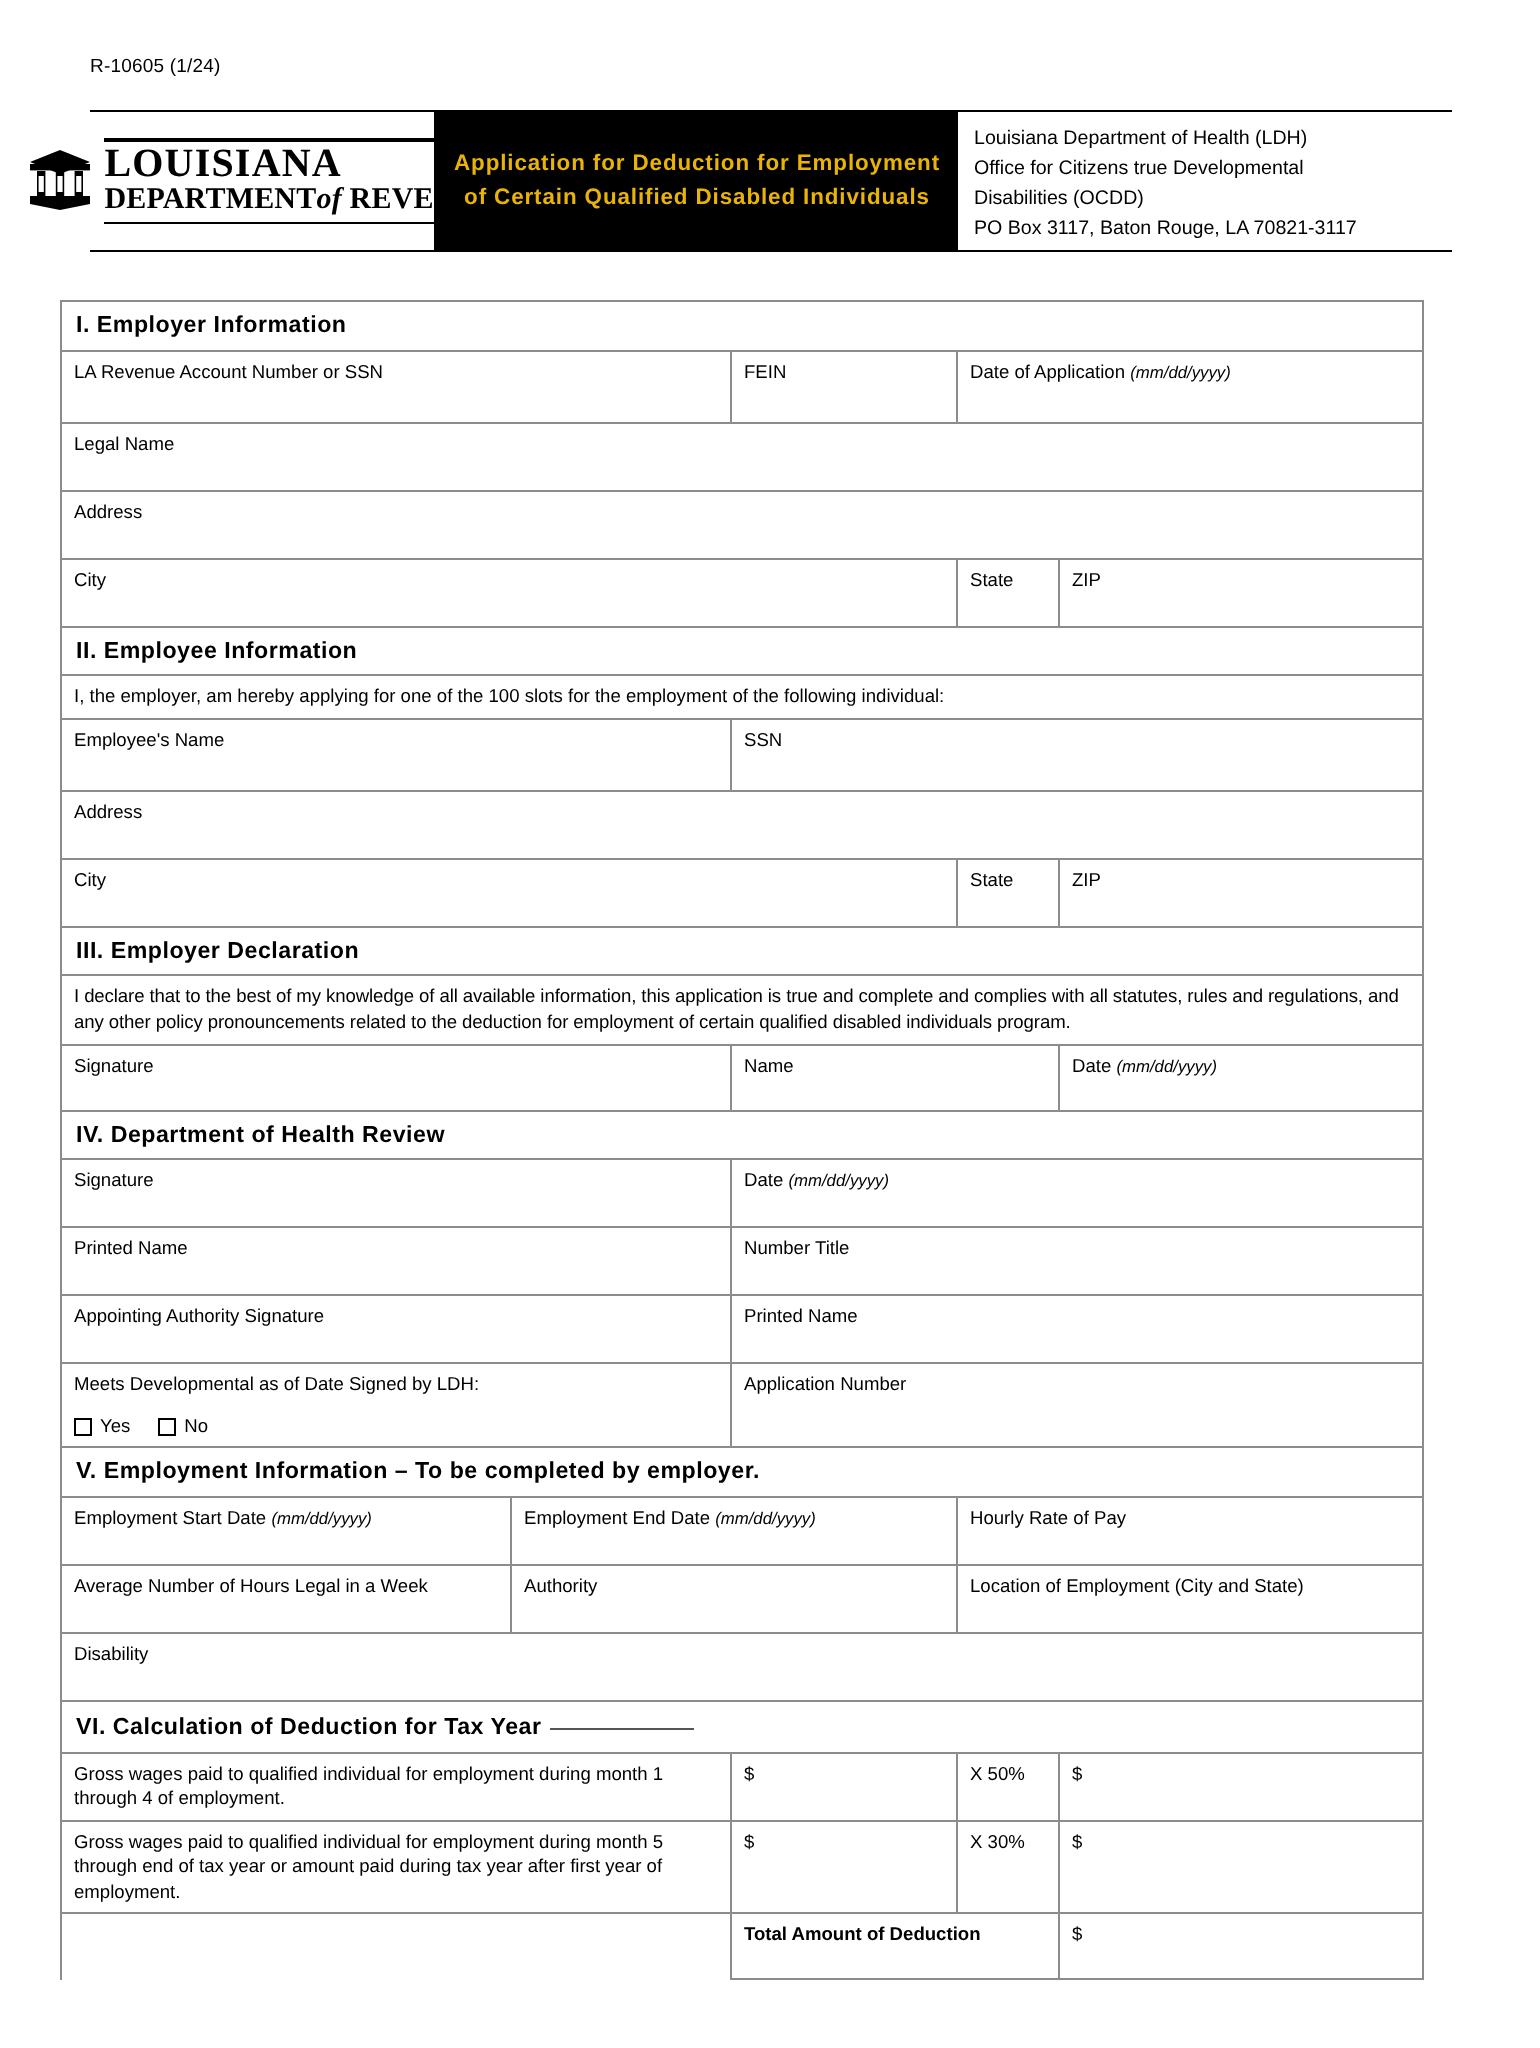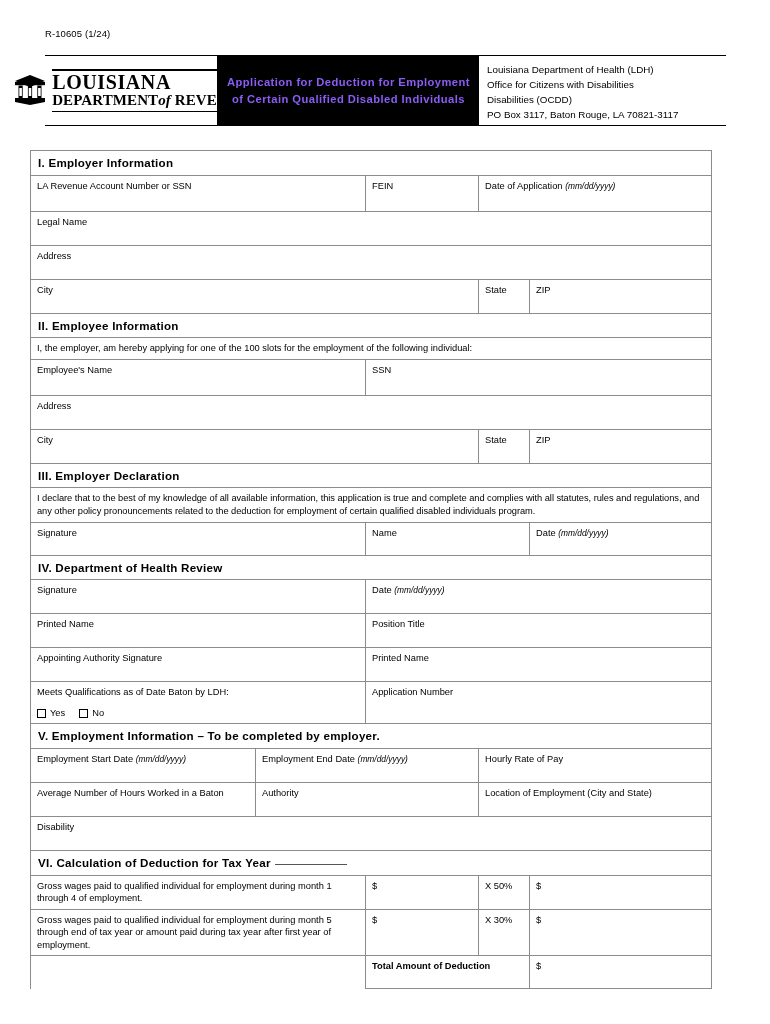--- a/index.html
+++ b/index.html
@@ -92,21 +92,21 @@
     line-height: 1.05;
     margin-bottom: 1px;
     white-space: nowrap;
   }
   .logo-dept i { font-style: italic; font-weight: bold; }
 
   .masthead-title {
     flex: 0 0 261px;
     width: 261px;
     background: #000000;
-    color: #8b5cf6;
+    color: #eab308;
     display: flex;
     flex-direction: column;
     align-items: center;
     justify-content: center;
     padding: 0 6px;
     box-sizing: border-box;
   }
   .masthead-title .tline {
     font-size: 11.2px;
     font-weight: bold;
@@ -239,21 +239,21 @@
       </div>
     </div>
 
     <div class="masthead-title">
       <div class="tline">Application for Deduction for Employment</div>
       <div class="tline">of Certain Qualified Disabled Individuals</div>
     </div>
 
     <div class="masthead-addr">
       <div class="aline">Louisiana Department of Health (LDH)</div>
-      <div class="aline">Office for Citizens with Disabilities</div>
+      <div class="aline">Office for Citizens true Developmental</div>
       <div class="aline">Disabilities (OCDD)</div>
       <div class="aline">PO Box 3117, Baton Rouge, LA 70821-3117</div>
     </div>
   </div>
 
   <table class="form-table">
     <colgroup>
       <col style="width:225px">
       <col style="width:110px">
       <col style="width:45px">
@@ -318,29 +318,29 @@
 
     <tr>
       <td class="sec-head" colspan="8">IV. Department of Health Review</td>
     </tr>
     <tr>
       <td class="h34" colspan="2">Signature</td>
       <td class="h34" colspan="6"><span>Date</span> <span class="hint">(mm/dd/yyyy)</span></td>
     </tr>
     <tr>
       <td class="h34" colspan="2">Printed Name</td>
-      <td class="h34" colspan="6">Position Title</td>
+      <td class="h34" colspan="6">Number Title</td>
     </tr>
     <tr>
       <td class="h34" colspan="2">Appointing Authority Signature</td>
       <td class="h34" colspan="6">Printed Name</td>
     </tr>
     <tr>
       <td class="h41" colspan="2">
-        <span>Meets Qualifications as of Date Baton by LDH:</span>
+        <span>Meets Developmental as of Date Signed by LDH:</span>
         <span class="cb-row">
           <span class="cb-item">
             <span class="cb-box"></span>
             <span class="cb-label">Yes</span>
           </span>
           <span class="cb-item">
             <span class="cb-box"></span>
             <span class="cb-label">No</span>
           </span>
         </span>
@@ -350,21 +350,21 @@
 
     <tr>
       <td class="sec-head" colspan="8">V. Employment Information – To be completed by employer.</td>
     </tr>
     <tr>
       <td class="h34"><span>Employment Start Date</span> <span class="hint">(mm/dd/yyyy)</span></td>
       <td class="h34" colspan="4"><span>Employment End Date</span> <span class="hint">(mm/dd/yyyy)</span></td>
       <td class="h34" colspan="3">Hourly Rate of Pay</td>
     </tr>
     <tr>
-      <td class="h34">Average Number of Hours Worked in a Baton</td>
+      <td class="h34">Average Number of Hours Legal in a Week</td>
       <td class="h34" colspan="4">Authority</td>
       <td class="h34" colspan="3">Location of Employment (City and State)</td>
     </tr>
     <tr>
       <td class="h34" colspan="8">Disability</td>
     </tr>
 
     <tr>
       <td class="sec-head" colspan="8"><span>VI. Calculation of Deduction for Tax Year</span><span class="year-blank"></span></td>
     </tr>

